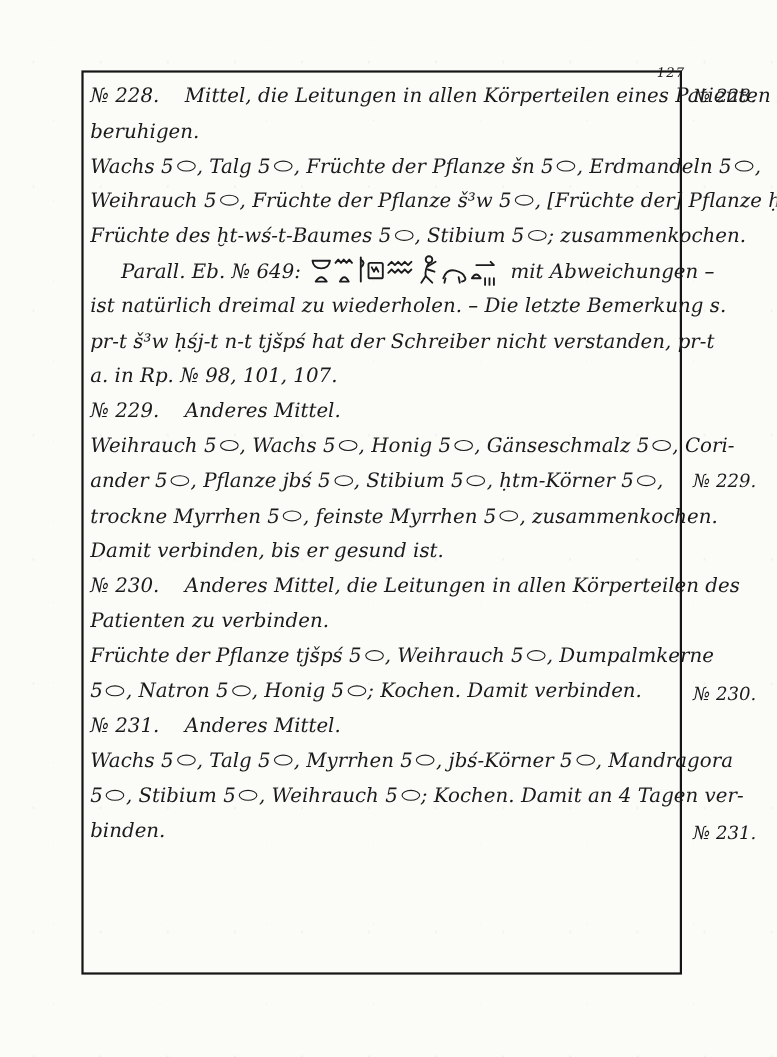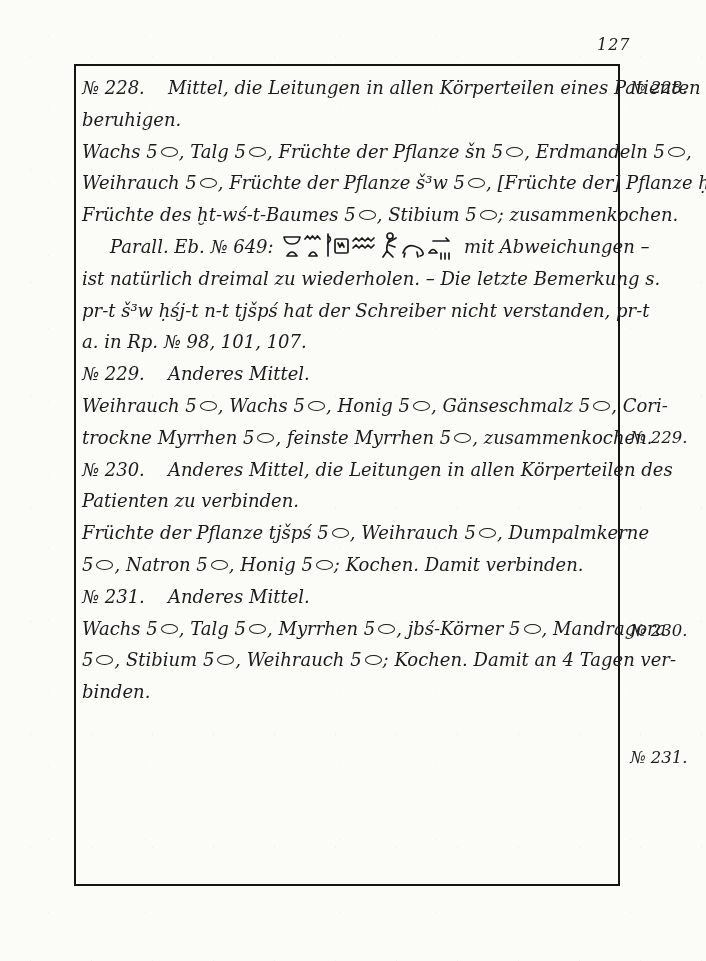--- a/index.html
+++ b/index.html
@@ -7,22 +7,22 @@
     width:706px;height:961px;position:relative;overflow:hidden;
     background:#fbfbf8;
     background-image:radial-gradient(#ededea 0.6px, transparent 0.8px),
                      radial-gradient(#f1f1ee 0.6px, transparent 0.8px);
     background-size:97px 73px, 61px 113px;
     font-family:"DejaVu Serif","Liberation Serif",serif;
     font-style:italic;
     color:#1b1b1e;
   }
   .page-number{
-    position:absolute;left:597px;top:35px;
-    font-size:16px;letter-spacing:1px;font-style:italic;
+    position:absolute;left:597px;top:59px;
+    font-size:12px;letter-spacing:1px;font-style:italic;
   }
   .frame{
     position:absolute;left:74px;top:64px;width:546px;height:822px;
     border:2.5px solid #141414;
     box-sizing:border-box;
     padding:6px 0 0 6px;
     overflow:visible;
   }
   .line{
     height:31.8px;line-height:31.8px;
@@ -78,21 +78,23 @@
             <path d="M122,22 L121,26 M134,21 L135,26"></path>
             <path d="M146,22 Q150,15 154,22 Z"></path>
             <path d="M150,10 H166 l-3,-3"></path>
             <path d="M158,22 v6 M162,22 v6 M166,22 v6"></path>
           </svg></span> mit Abweichungen –</span></div>
   <div class="line"><span>ist natürlich dreimal zu wiederholen. – Die letzte Bemerkung s.</span></div>
   <div class="line"><span>pr-t š³w ḥśj-t n-t tjšpś hat der Schreiber nicht verstanden, pr-t</span></div>
   <div class="line"><span>a. in Rp. № 98, 101, 107.</span></div>
   <div class="line"><span class="rno">№ 229.</span><span>Anderes Mittel.</span></div>
   <div class="line"><span>Weihrauch 5<span class="ro"></span>, Wachs 5<span class="ro"></span>, Honig 5<span class="ro"></span>, Gänseschmalz 5<span class="ro"></span>, Cori-</span></div>
+  <div class="line"><span>ander 5<span class="ro"></span>, Pflanze jbś 5<span class="ro"></span>, Stibium 5<span class="ro"></span>, ḥtm-Körner 5<span class="ro"></span>,</span></div>
   <div class="line"><span>trockne Myrrhen 5<span class="ro"></span>, feinste Myrrhen 5<span class="ro"></span>, zusammenkochen.</span></div>
+  <div class="line"><span>Damit verbinden, bis er gesund ist.</span></div>
   <div class="line"><span class="rno">№ 230.</span><span>Anderes Mittel, die Leitungen in allen Körperteilen des</span></div>
   <div class="line"><span>Patienten zu verbinden.</span></div>
   <div class="line"><span>Früchte der Pflanze tjšpś 5<span class="ro"></span>, Weihrauch 5<span class="ro"></span>, Dumpalmkerne</span></div>
   <div class="line"><span>5<span class="ro"></span>, Natron 5<span class="ro"></span>, Honig 5<span class="ro"></span>; Kochen. Damit verbinden.</span></div>
   <div class="line"><span class="rno">№ 231.</span><span>Anderes Mittel.</span></div>
   <div class="line"><span>Wachs 5<span class="ro"></span>, Talg 5<span class="ro"></span>, Myrrhen 5<span class="ro"></span>, jbś-Körner 5<span class="ro"></span>, Mandragora</span></div>
   <div class="line"><span>5<span class="ro"></span>, Stibium 5<span class="ro"></span>, Weihrauch 5<span class="ro"></span>; Kochen. Damit an 4 Tagen ver-</span></div>
   <div class="line"><span>binden.</span></div>
 </div>
 

